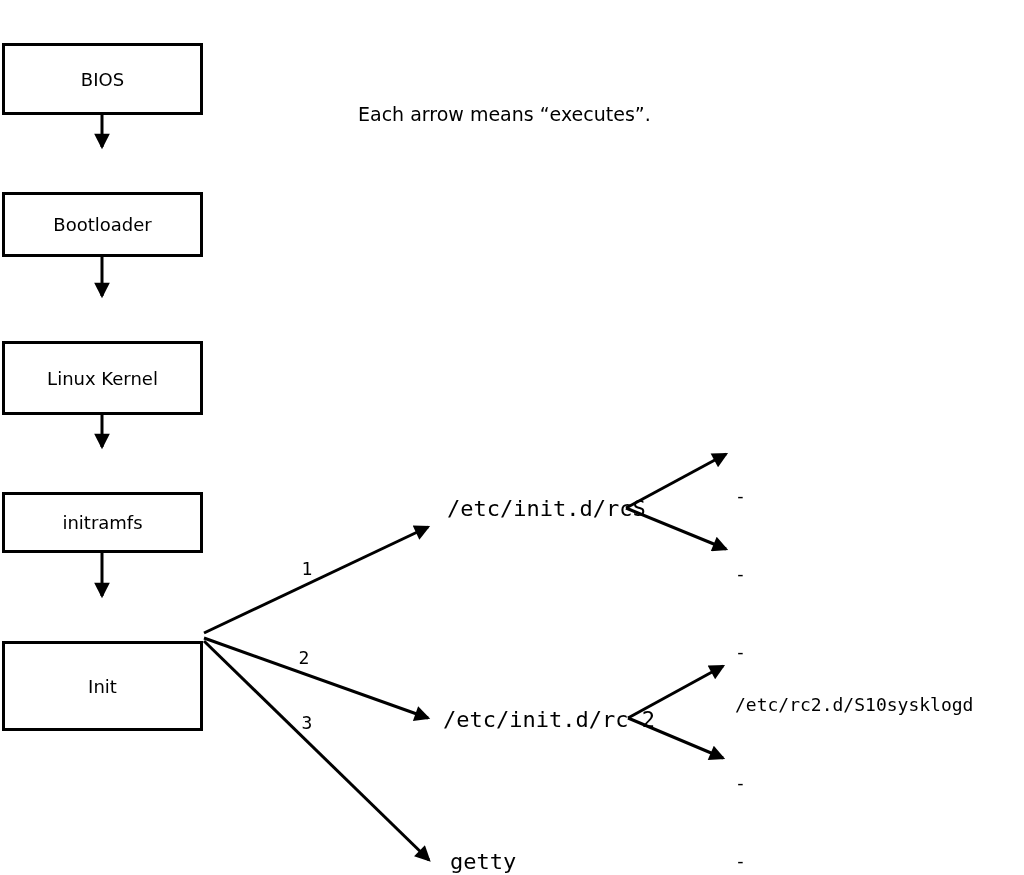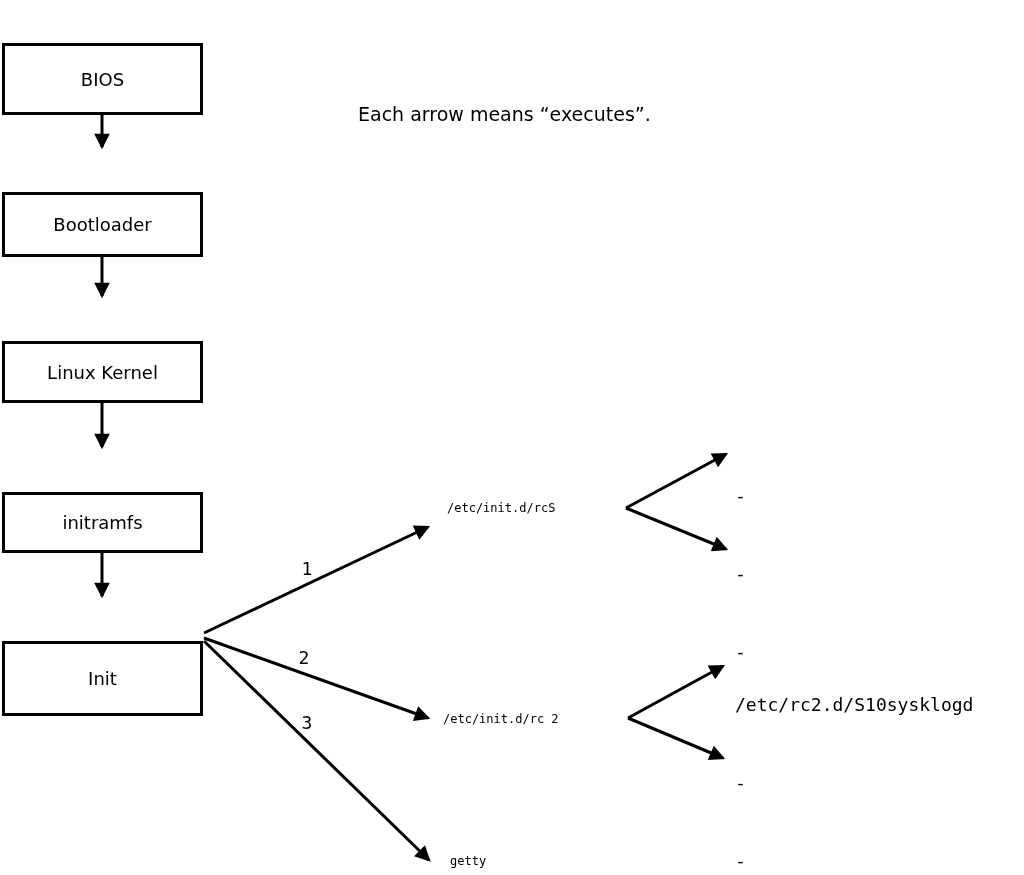--- a/index.html
+++ b/index.html
@@ -8,21 +8,21 @@
     font-family:"DejaVu Sans",sans-serif;color:#000000;overflow:hidden;
   }
   svg.arrows{position:absolute;left:0;top:0;}
   .box{
     position:absolute;left:2px;width:201px;border:3px solid #000000;background:#ffffff;
     display:flex;align-items:center;justify-content:center;
     font-size:18px;box-sizing:border-box;margin-top:40px;
   }
   .caption{position:absolute;left:358px;top:103px;font-size:19px;white-space:pre;text-align:center;}
   .mono{
-    position:absolute;font-family:"DejaVu Sans Mono",monospace;font-size:12px;
+    position:absolute;font-family:"DejaVu Sans Mono",monospace;font-size:22px;
     transform:translateY(-50%);white-space:pre;
   }
   .num{
     position:absolute;font-family:"DejaVu Sans Mono",monospace;font-size:18px;
     transform:translate(-50%,-50%);
   }
   .scripts{
     position:absolute;left:735px;font-family:"DejaVu Sans Mono",monospace;
     font-size:18px;line-height:26px;white-space:pre;
   }
@@ -55,27 +55,27 @@
       <line x1="628" y1="718" x2="723" y2="758" marker-end="url(#ah)"></line>
     </g>
   </svg>
 
   <div class="box" style="top:3px;height:72px">
     <span>BIOS</span>
   </div>
   <div class="box" style="top:152px;height:65px">
     <span>Bootloader</span>
   </div>
-  <div class="box" style="top:301px;height:62px">
+  <div class="box" style="top:301px;height:74px">
     <span>Linux Kernel</span>
   </div>
   <div class="box" style="top:452px;height:61px">
     <span>initramfs</span>
   </div>
-  <div class="box" style="top:601px;height:75px">
+  <div class="box" style="top:601px;height:90px">
     <span>Init</span>
   </div>
 
   <div class="caption">Each arrow means “executes”.</div>
 
   <div class="num" style="left:307px;top:568px">1</div>
   <div class="num" style="left:304px;top:657px">2</div>
   <div class="num" style="left:307px;top:722px">3</div>
 
   <div class="mono" style="left:447px;top:508px">/etc/init.d/rcS</div>

